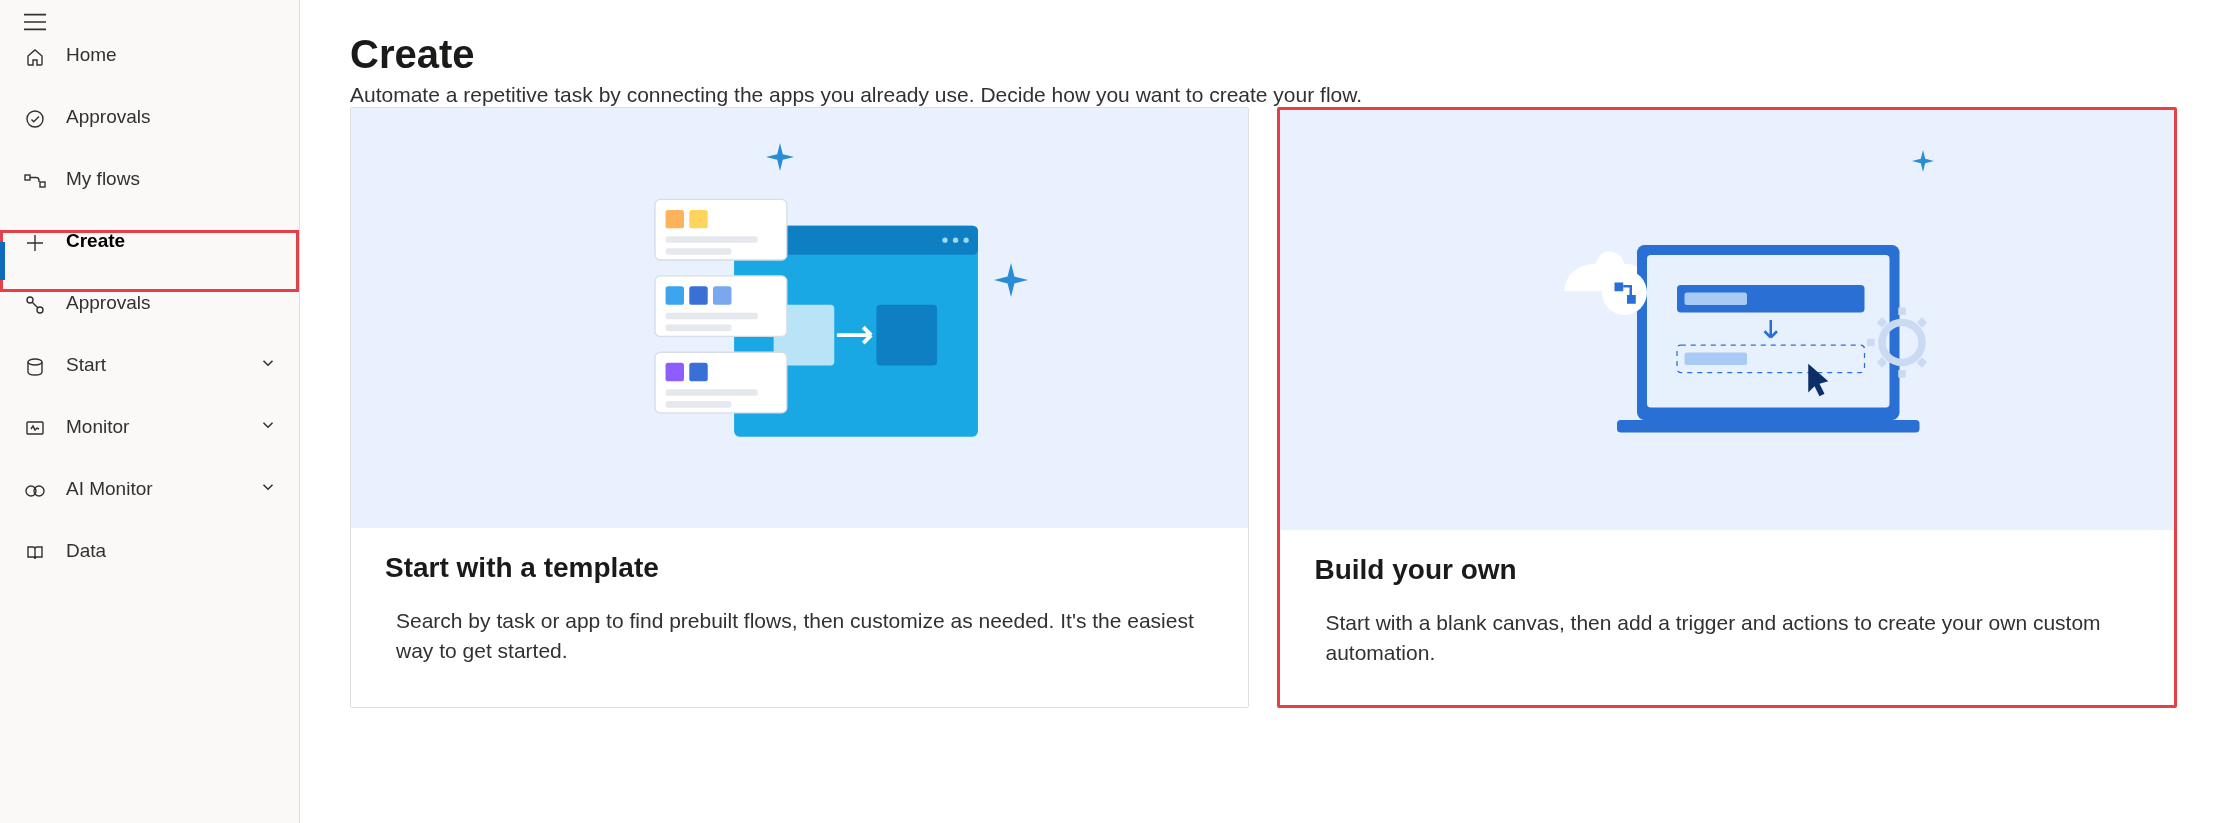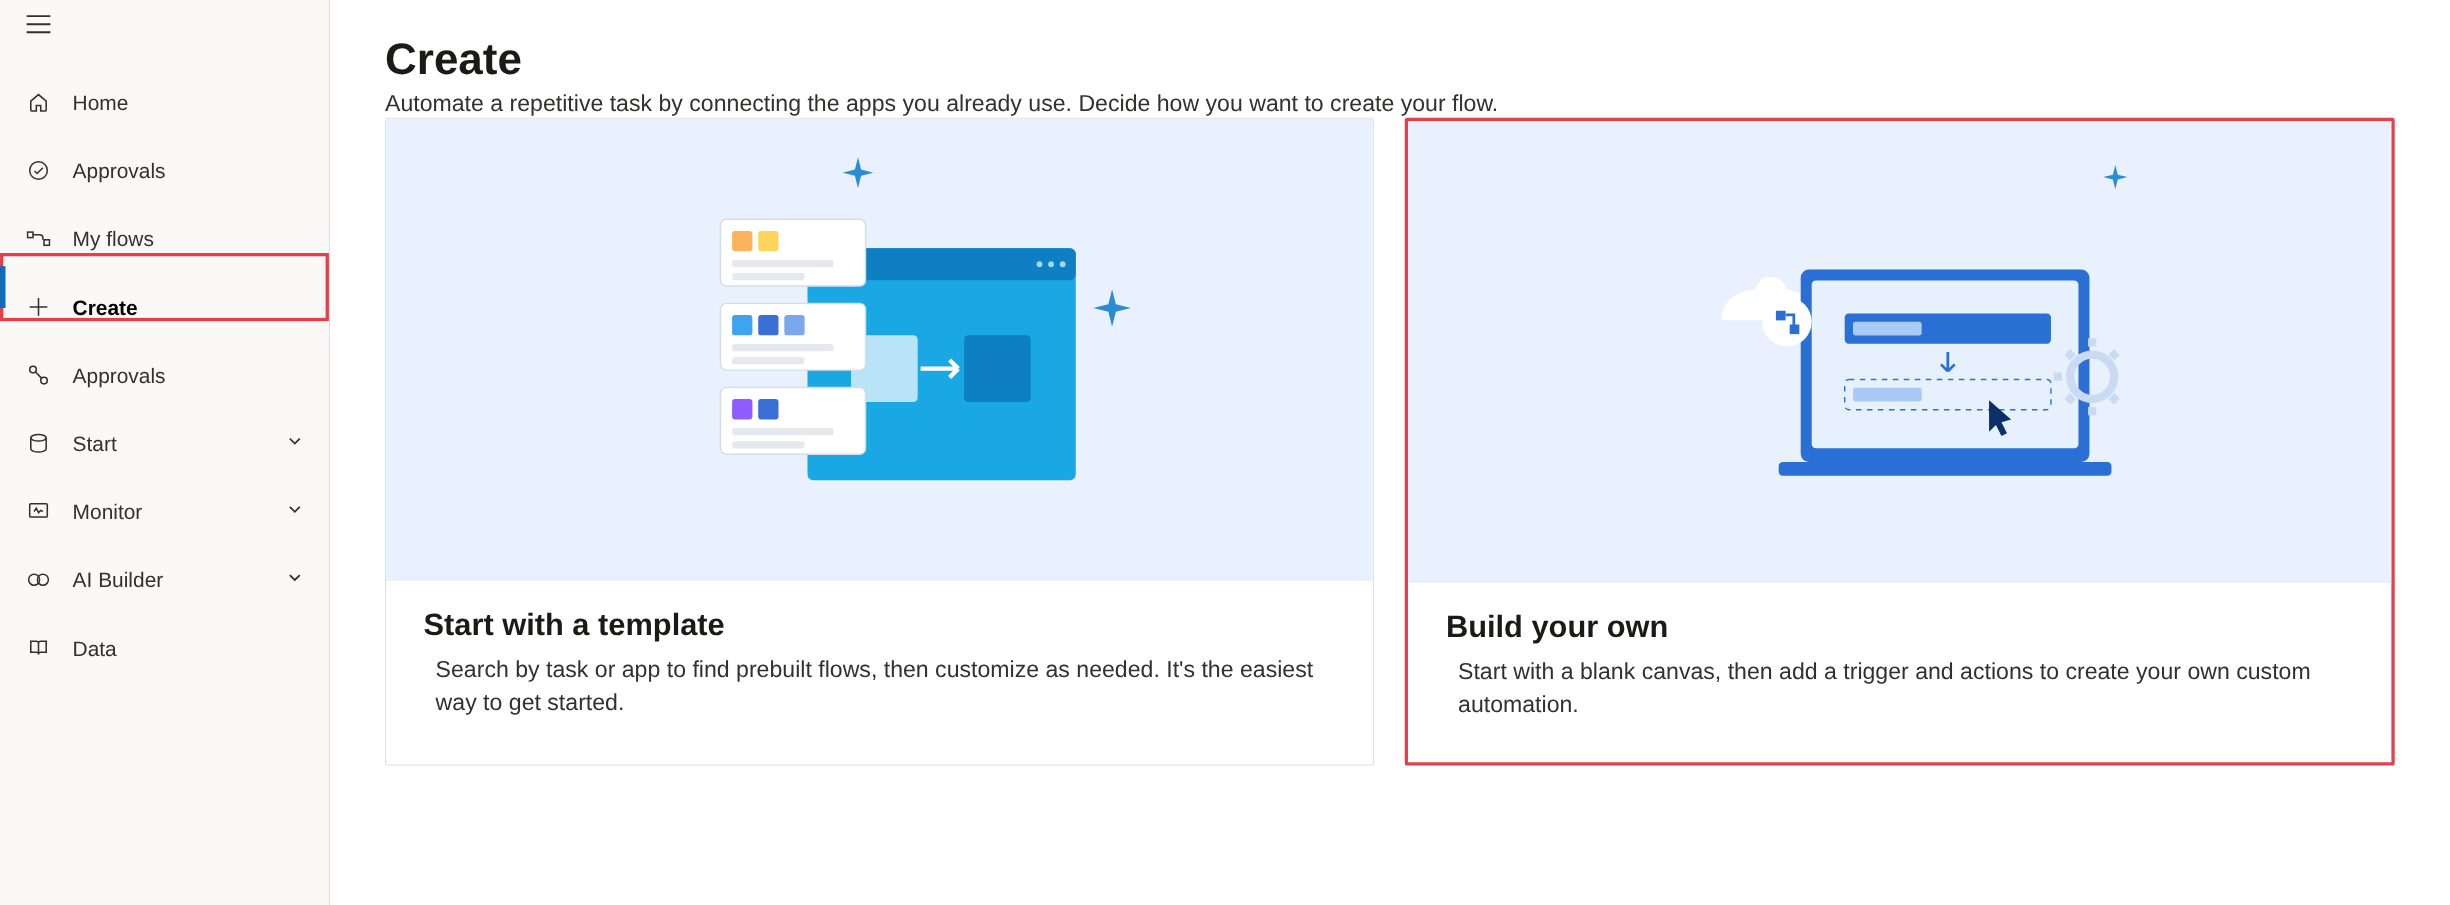--- a/index.html
+++ b/index.html
@@ -24,21 +24,21 @@
     .sidebar-toggle {
       height: 44px;
       display: flex;
       align-items: center;
       padding: 0 22px;
     }
     .sidebar-toggle svg { width: 22px; height: 18px; }
     .side-item {
       height: 62px;
       display: flex;
-      align-items: flex-end;
+      align-items: flex-start;
       padding: 0 22px;
       gap: 18px;
       cursor: pointer;
       position: relative;
       font-size: 19px;
       color: #323130;
     }
     .side-item.active {
       font-weight: 600;
       color: #000;
@@ -104,21 +104,21 @@
       align-items: center;
       justify-content: center;
       position: relative;
     }
     .card-body {
       padding: 24px 34px 36px;
     }
     .card-title {
       font-size: 28px;
       font-weight: 600;
-      margin-bottom: 10px;
+      margin-bottom: 22px;
       color: #1b1a19;
     }
     .card-desc {
       font-size: 21px;
       color: #323130;
       line-height: 1.45;
       margin-left: 11px;
     }
 
     
@@ -219,21 +219,21 @@
     </span>
   </div>
 
   <div class="side-item">
     <span class="side-icon">
       <svg viewBox="0 0 22 20" width="22" height="20" fill="none" stroke="#323130" stroke-width="1.4">
           <circle cx="7" cy="10" r="5"></circle>
           <circle cx="15" cy="10" r="5"></circle>
         </svg>
     </span>
-    <span class="side-label">AI Builder</span>
+    <span class="side-label">AI Monitor</span>
     <span class="chevron">
       <svg viewBox="0 0 16 16" fill="none" stroke="#323130" stroke-width="1.4">
           <path d="M4 6l4 4 4-4"></path>
         </svg>
     </span>
   </div>
 
 
 
   <div class="side-item">

